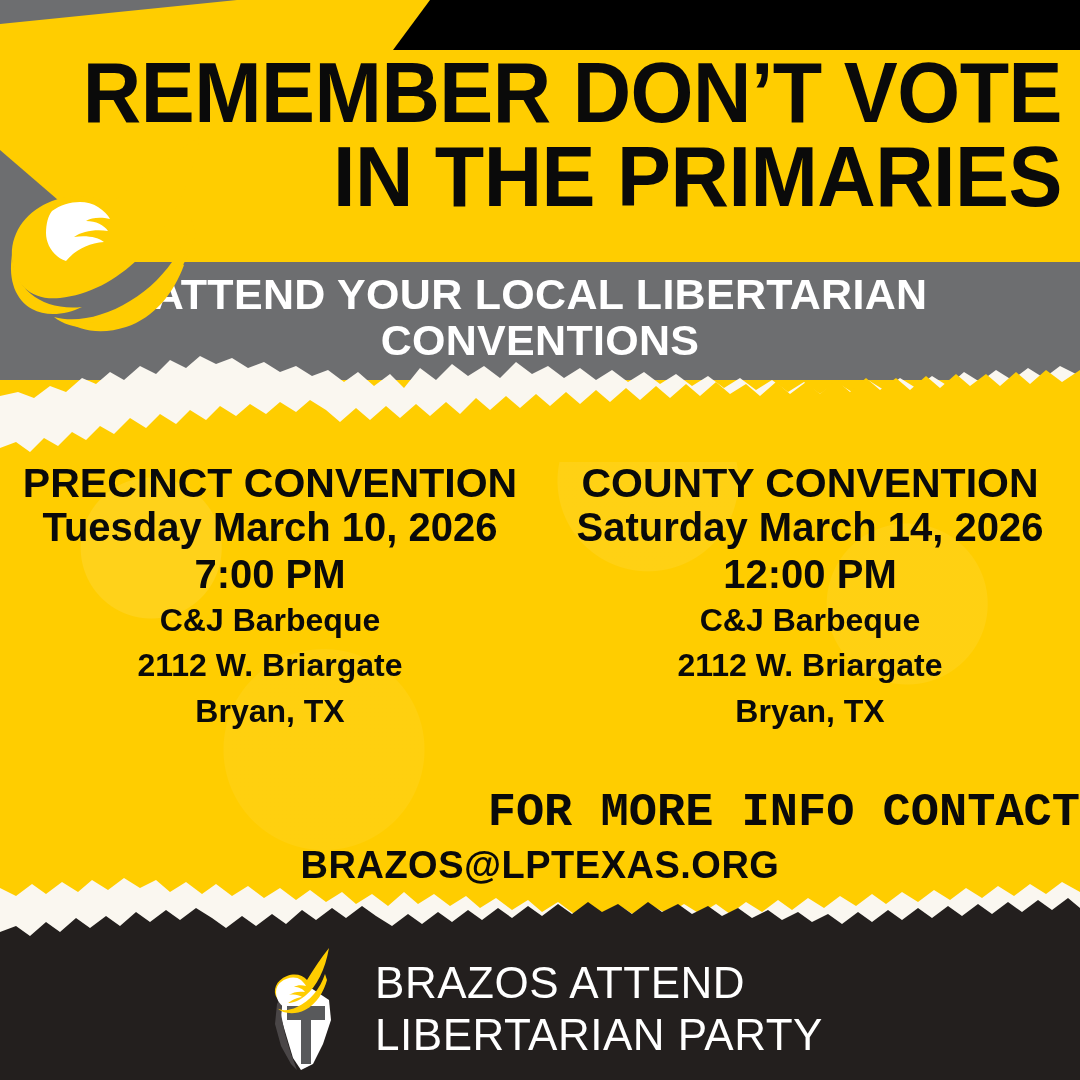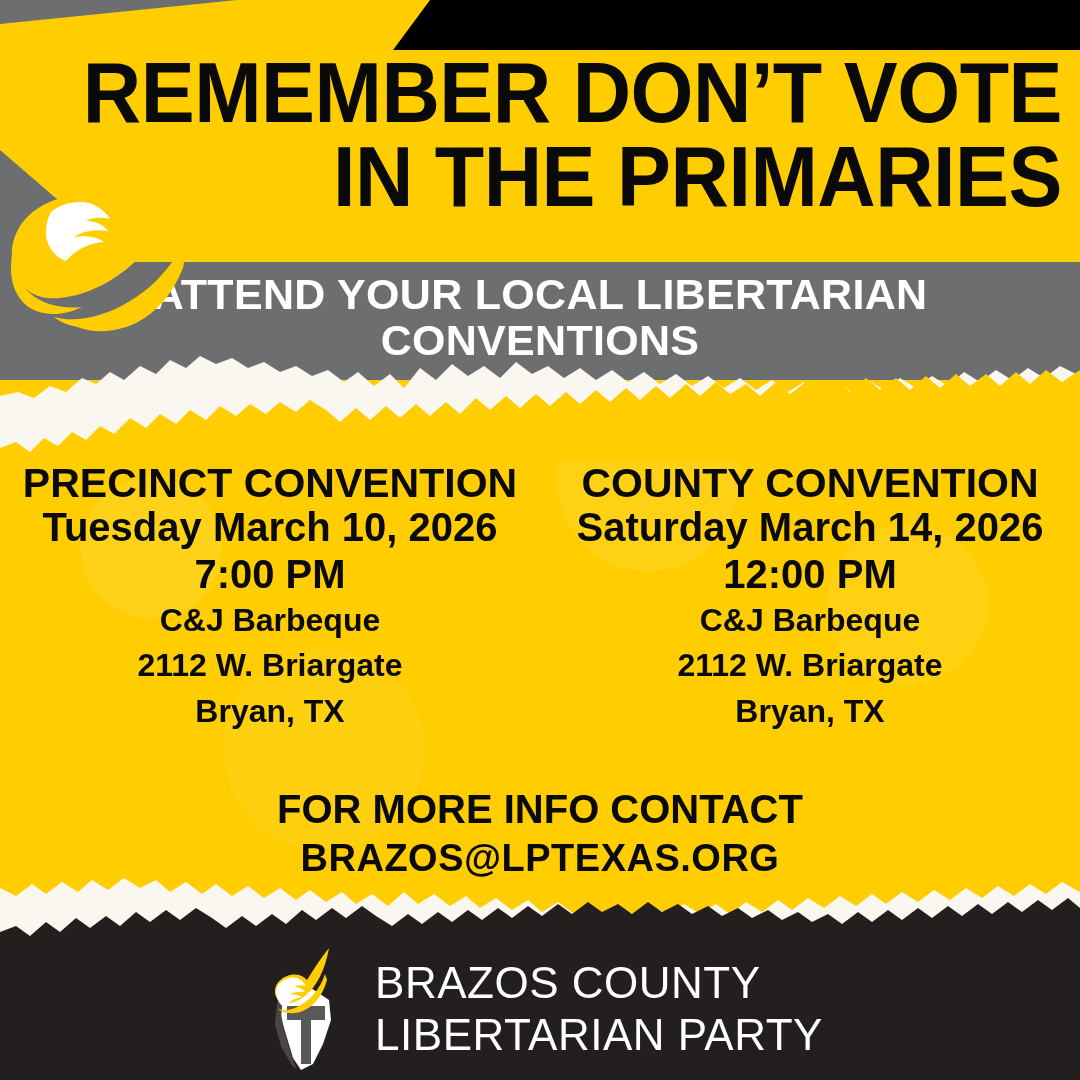--- a/index.html
+++ b/index.html
@@ -113,22 +113,22 @@
   .col-line{
     font-family:"Liberation Sans Narrow","Liberation Sans",sans-serif;
     font-weight:700;font-size:32px;line-height:1.42;
   }
 
   
   .contact{
     position:absolute;z-index:7;left:0;top:788px;width:1080px;text-align:center;color:#0a0a0a;
   }
   .contact-head{
-    font-family:Liberation Sans, sans-serif;
-    font-weight:700;font-size:40px;line-height:1.05;letter-spacing:0px;
+    font-family:Liberation Mono, monospace;
+    font-weight:700;font-size:47px;line-height:1.05;letter-spacing:0px;text-align:right;
   }
   .contact-mail{
     font-family:"Liberation Sans Narrow","Liberation Sans",sans-serif;
     font-weight:700;font-size:38px;line-height:1.5;letter-spacing:0.5px;
   }
 
   
   .footer-zone{
     position:absolute;left:0;top:930px;width:1080px;height:150px;
     background:#231f1e;z-index:5;
@@ -268,18 +268,18 @@
       <path fill="#FFCD00" d="M72 2 C68 24 60 40 48 50 C38 58 26 60 20 52
         C15 45 19 34 30 30 C38 27 46 29 50 34 C56 24 64 12 72 2 Z"></path>
       <path fill="#FFCD00" d="M68 28 C63 43 53 55 40 61 C32 65 24 65 20 62
         C26 68 38 69 48 64 C60 58 67 45 70 34 Z"></path>
       <path fill="#FFFFFF" d="M24 36 C30 31 39 30 44 34 C46 36 48 38 49 40
         C45 39 40 39 37 41 C42 41 46 43 48 46 C42 45 36 46 32 49
         C37 48 42 49 45 51 C38 52 31 56 27 61 C22 58 19 52 19 46 C19 42 21 38 24 36 Z"></path>
     </svg>
 
     <div class="footer-text">
-      <div>BRAZOS COUNTY</div>
+      <div>BRAZOS ATTEND</div>
       <div>LIBERTARIAN PARTY</div>
     </div>
   </div>
 
 </div>
 
 </body></html>

